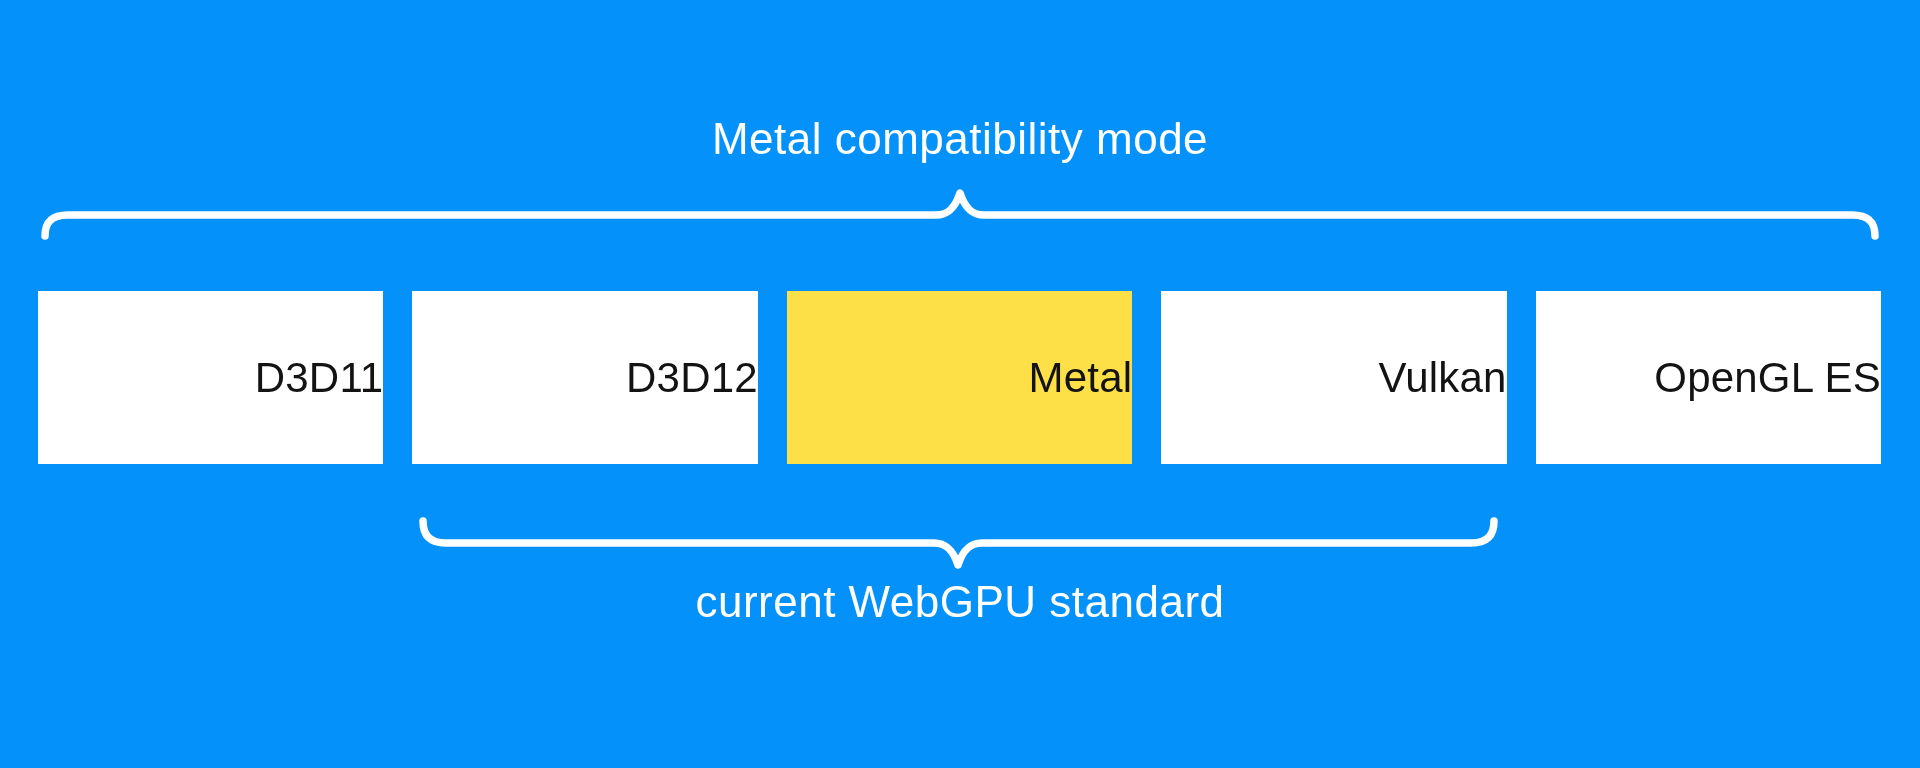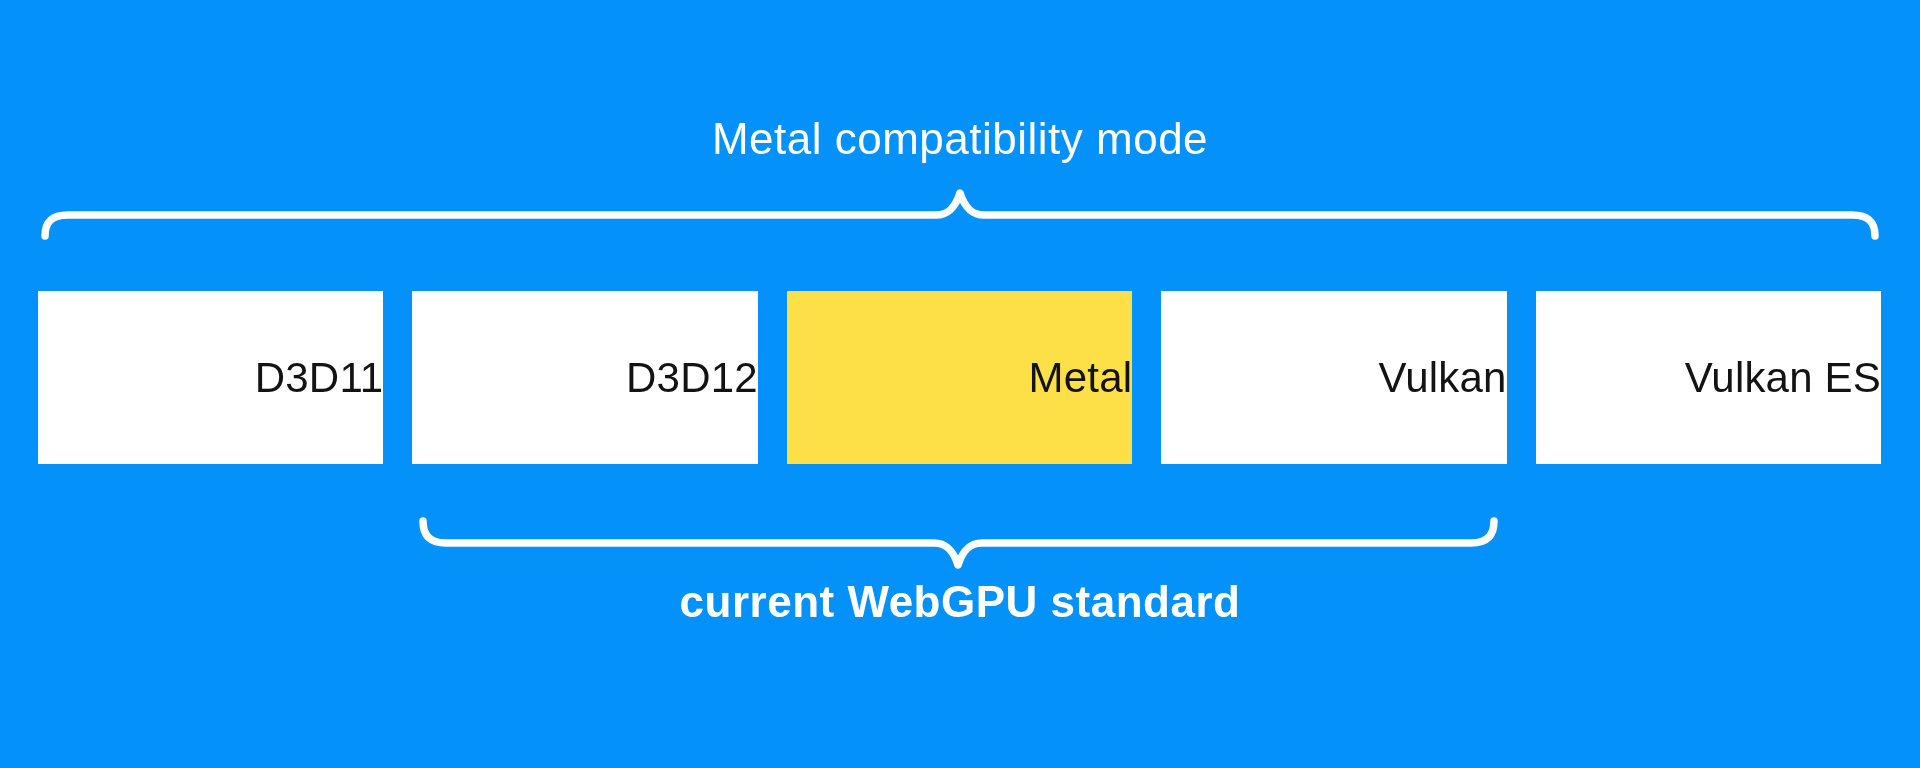--- a/index.html
+++ b/index.html
@@ -88,19 +88,19 @@
     <div class="api-box" style="background: rgb(255, 255, 255); color: rgb(19, 19, 19);">
       <span>D3D12</span>
     </div>
     <div class="api-box" style="background: #fde047; color: rgb(19, 19, 19);">
       <span>Metal</span>
     </div>
     <div class="api-box" style="background: rgb(255, 255, 255); color: rgb(19, 19, 19);">
       <span>Vulkan</span>
     </div>
     <div class="api-box" style="background: rgb(255, 255, 255); color: rgb(19, 19, 19);">
-      <span>Vulkan ES</span>
+      <span>OpenGL ES</span>
     </div>
   </div>
 
-  <div class="diagram-label bottom" style="color: rgb(255, 255, 255); font-weight: bold;">current WebGPU standard</div>
+  <div class="diagram-label bottom" style="color: rgb(255, 255, 255);">current WebGPU standard</div>
 
 </div>
 
 </body></html>

